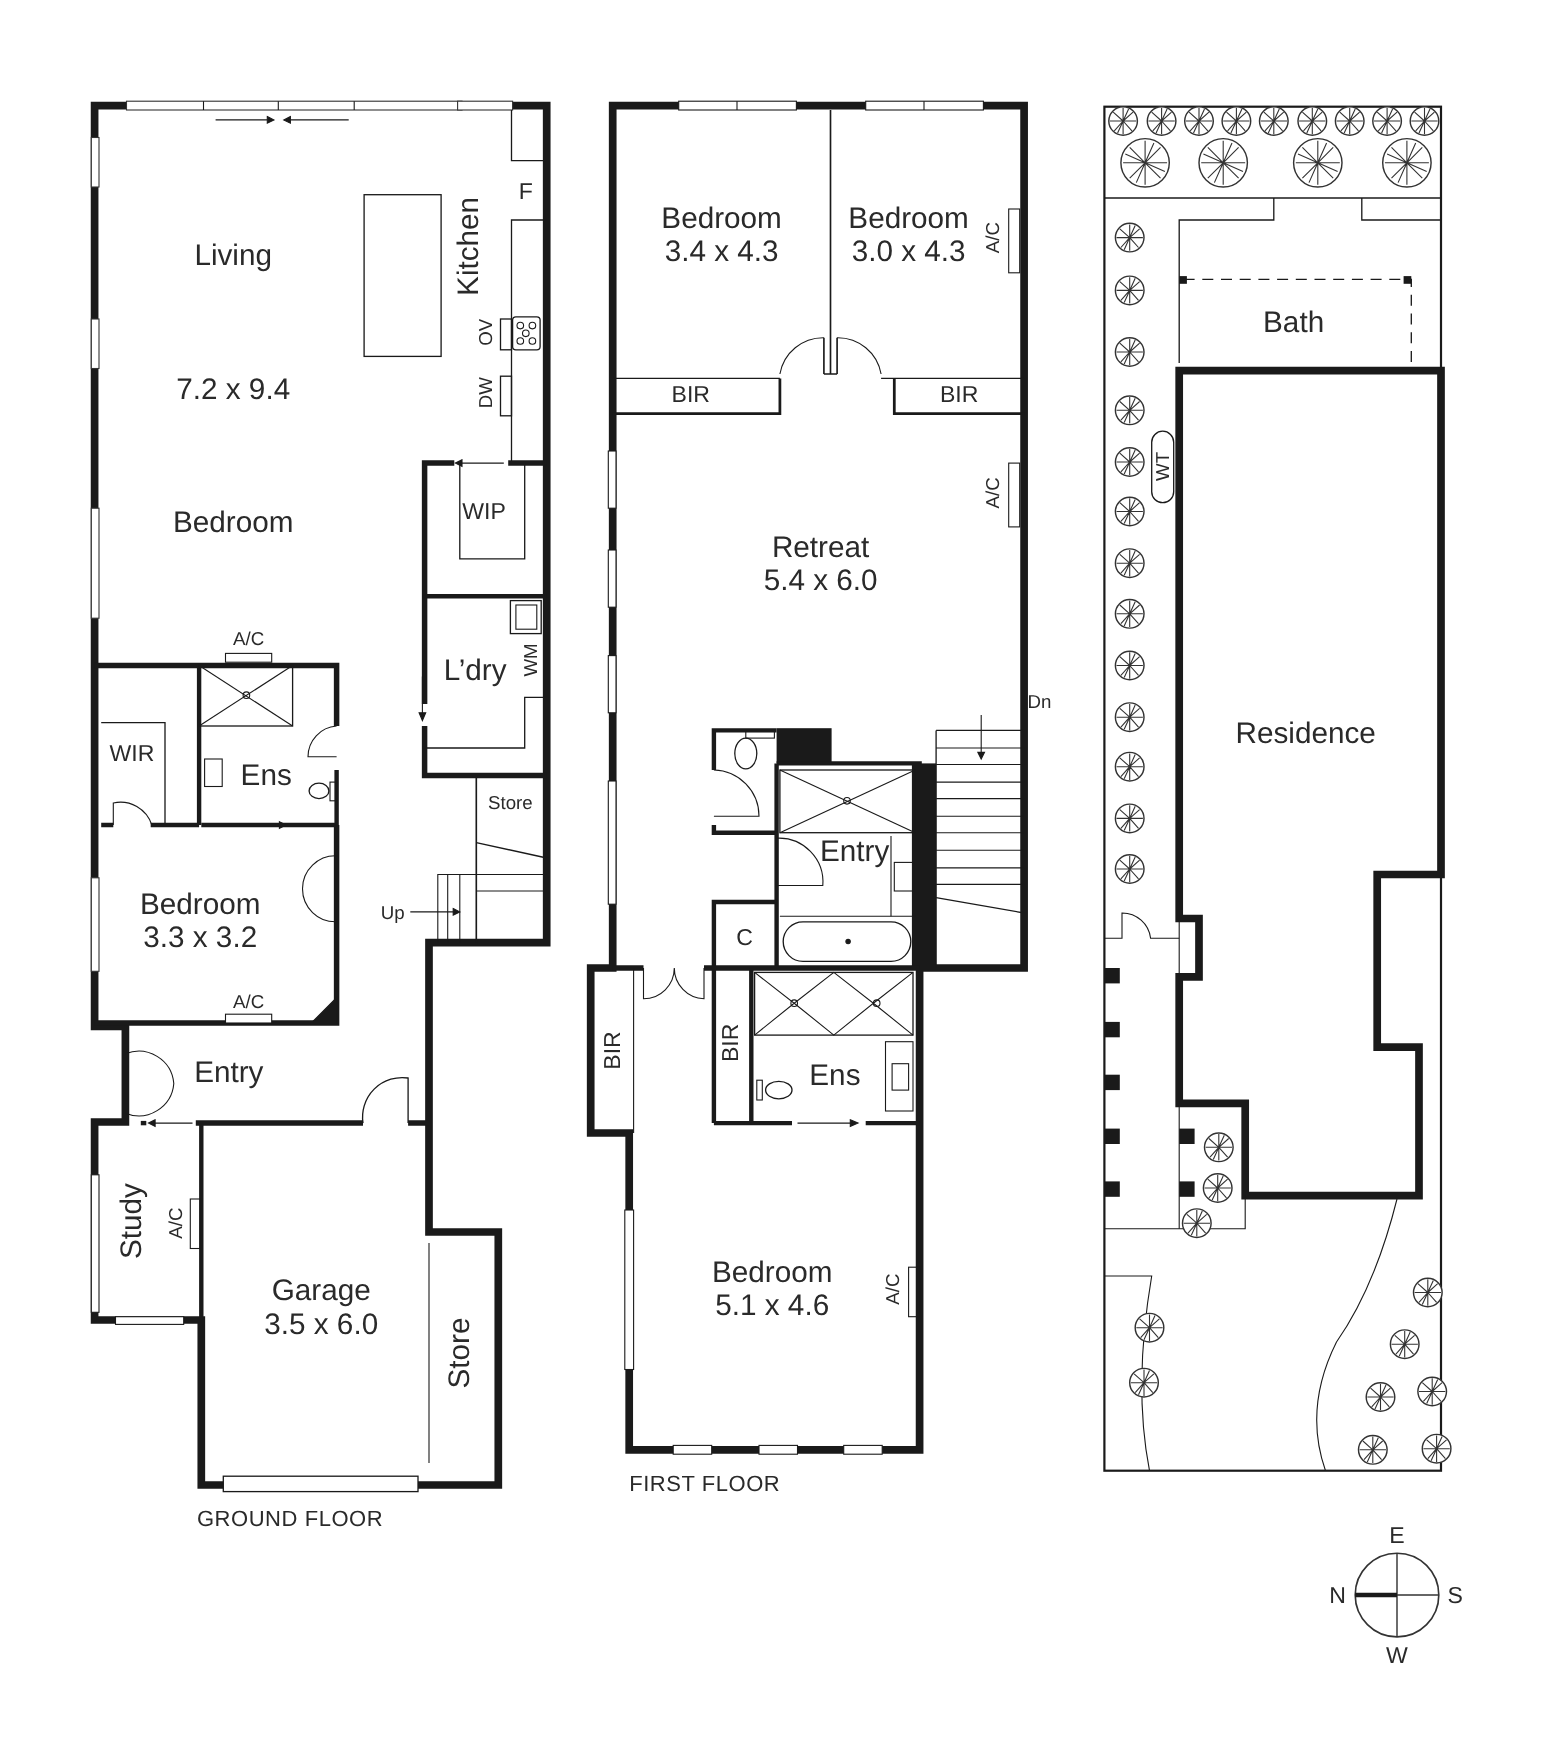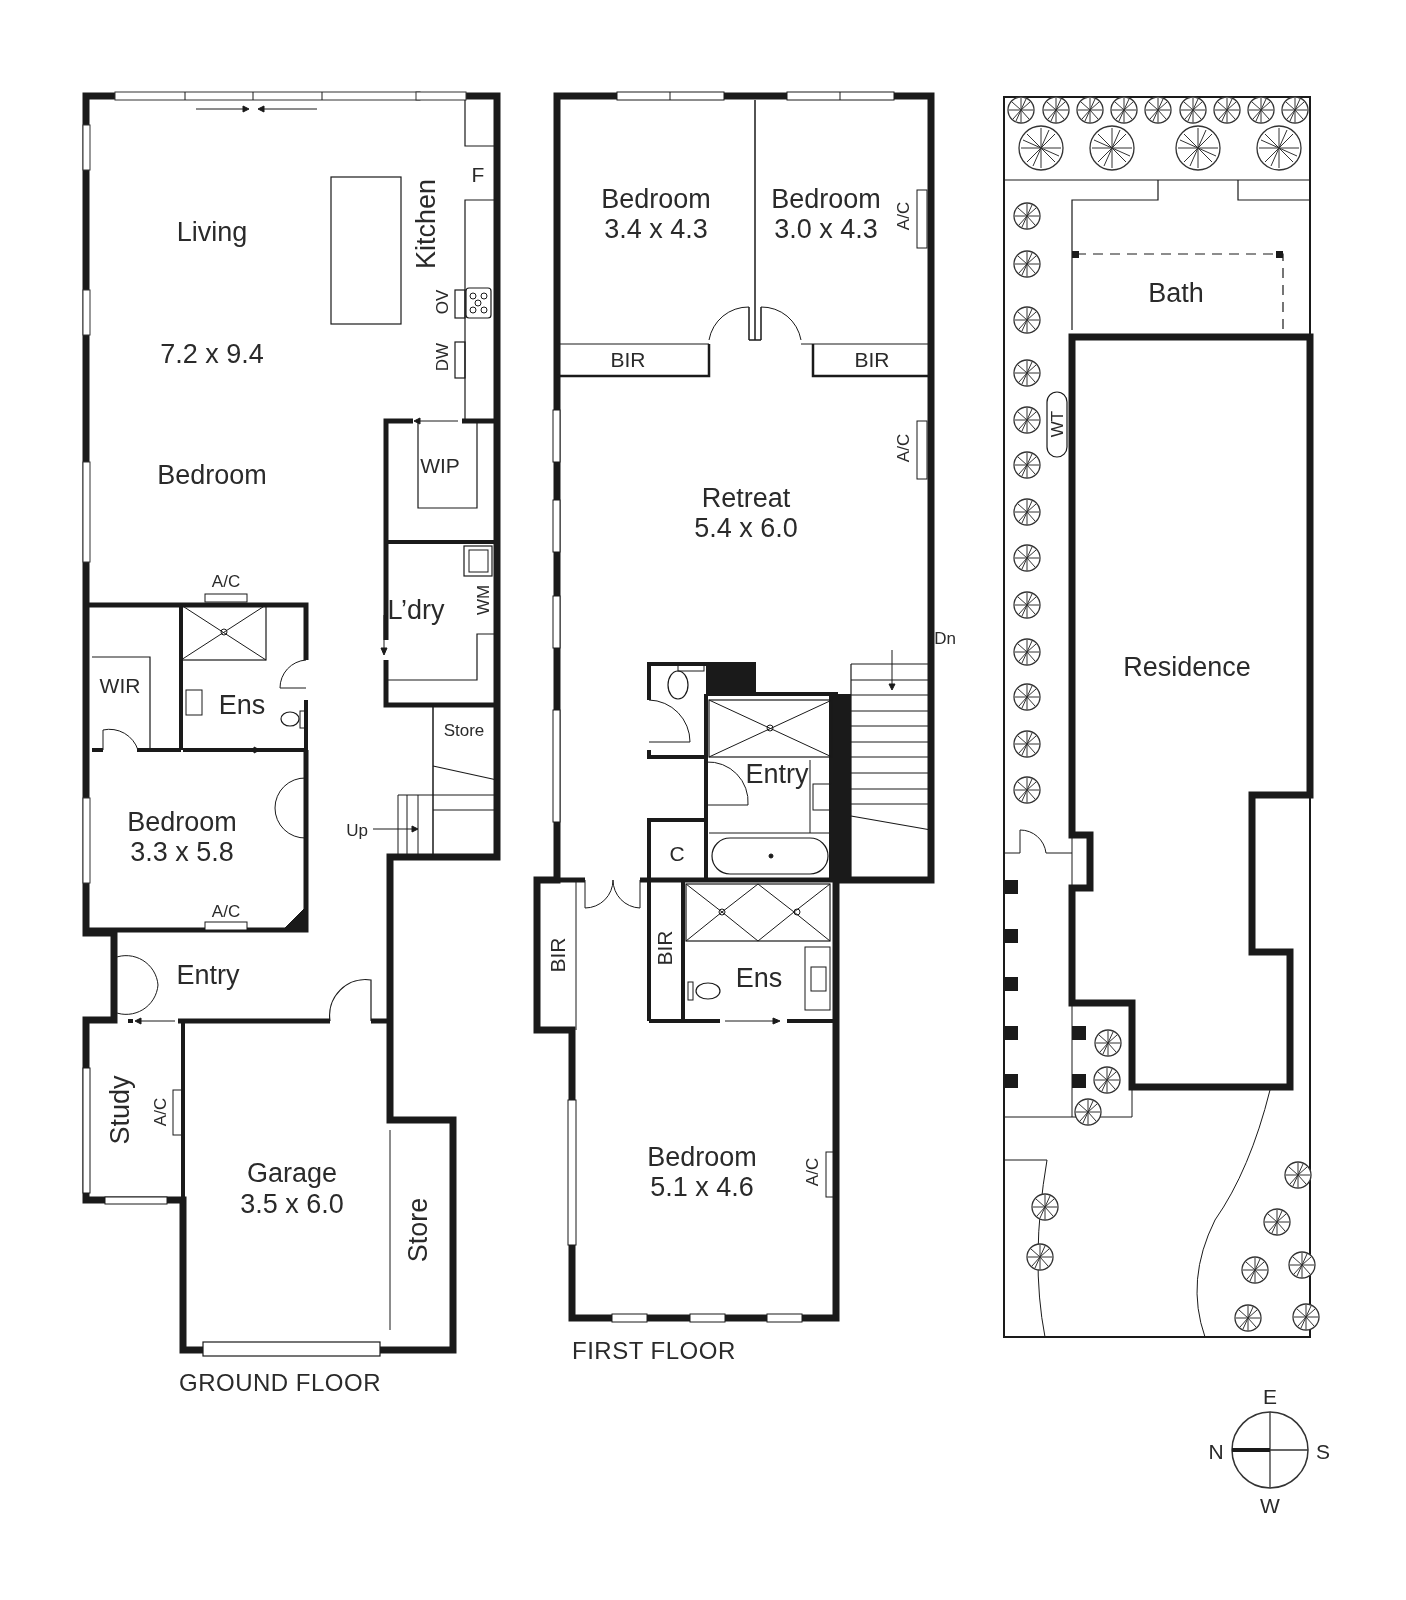--- a/index.html
+++ b/index.html
@@ -3,21 +3,21 @@
 <meta charset="utf-8">
 <style>
   html, body { margin: 0; padding: 0; background: #ffffff; }
   body { width: 1406px; height: 1600px; position: relative; overflow: hidden; font-family: "Liberation Sans", sans-serif; color: #222; }
   svg#plan { position: absolute; left: 0; top: 0; }
   .lbl { position: absolute; font-family: "Liberation Sans", sans-serif; color: #2a2a2a; white-space: nowrap; line-height: 1; transform: translate(-50%, -50%); text-align: center; }
   .room { font-size: 27px; }
   .dim { font-size: 27px; }
   .sm { font-size: 21px; }
   .xs { font-size: 17px; }
-  .floor { font-size: 24px; transform: none; letter-spacing: 0.5px; }
+  .floor { font-size: 20px; transform: none; letter-spacing: 0.5px; }
   .rot { transform: translate(-50%, -50%) rotate(-90deg); }
 </style>
 </head>
 <body>
 
 <svg id="plan" width="1406" height="1600" viewBox="0 0 1406 1600" xmlns="http://www.w3.org/2000/svg">
   <defs>
     <g id="tree-s">
       <circle r="13" fill="#fff" stroke="#333" stroke-width="1.3"></circle>
       <path d="M0 0 L0 -12 M0 0 L9 -8 M0 0 L12 0 M0 0 L8 9 M0 0 L0 12 M0 0 L-8 9 M0 0 L-12 0 M0 0 L-9 -8 M0 0 L5 -11 M0 0 L-5 11" stroke="#333" stroke-width="1"></path>
@@ -278,29 +278,29 @@
 
 <div>
   <span class="lbl room" style="left:212px;top:232px">Living</span>
   <span class="lbl dim" style="left:212px;top:354px">7.2 x 9.4</span>
   <span class="lbl room" style="left:212px;top:475px">Bedroom</span>
   <span class="lbl room rot" style="left:426px;top:224px">Kitchen</span>
   <span class="lbl sm" style="left:478px;top:174px">F</span>
   <span class="lbl xs rot" style="left:442px;top:302px">OV</span>
   <span class="lbl xs rot" style="left:442px;top:357px">DW</span>
   <span class="lbl sm" style="left:440px;top:465px">WIP</span>
-  <span class="lbl room" style="left:416px;top:610px">L’dry</span>
+  <span class="lbl room" style="left:432px;top:610px">L’dry</span>
   <span class="lbl xs rot" style="left:483px;top:600px">WM</span>
   <span class="lbl xs" style="left:226px;top:581px">A/C</span>
   <span class="lbl sm" style="left:120px;top:685px">WIR</span>
   <span class="lbl room" style="left:242px;top:705px">Ens</span>
   <span class="lbl xs" style="left:464px;top:730px">Store</span>
   <span class="lbl xs" style="left:357px;top:830px">Up</span>
   <span class="lbl room" style="left:182px;top:822px">Bedroom</span>
-  <span class="lbl dim" style="left:182px;top:852px">3.3 x 5.8</span>
+  <span class="lbl dim" style="left:182px;top:852px">3.3 x 3.2</span>
   <span class="lbl xs" style="left:226px;top:911px">A/C</span>
   <span class="lbl room" style="left:208px;top:975px">Entry</span>
   <span class="lbl room rot" style="left:120px;top:1110px">Study</span>
   <span class="lbl xs rot" style="left:160px;top:1112px">A/C</span>
   <span class="lbl room" style="left:292px;top:1173px">Garage</span>
   <span class="lbl dim" style="left:292px;top:1204px">3.5 x 6.0</span>
   <span class="lbl room rot" style="left:418px;top:1230px">Store</span>
   <span class="lbl floor" style="left:179px;top:1371px">GROUND FLOOR</span>
 </div>
 

